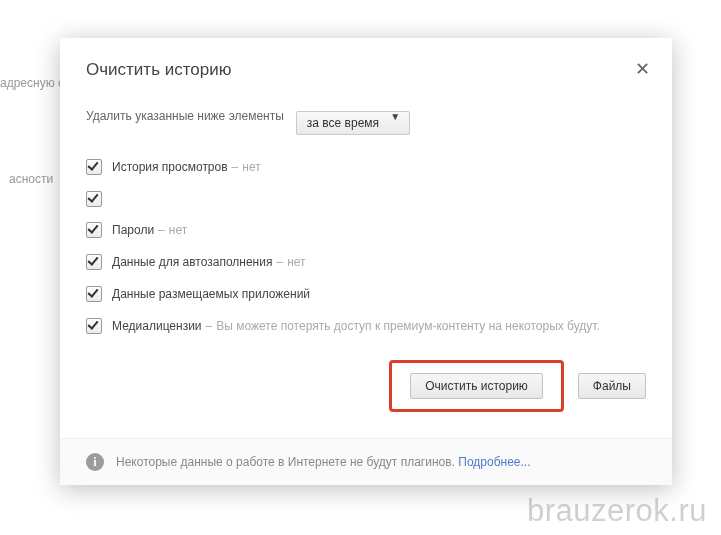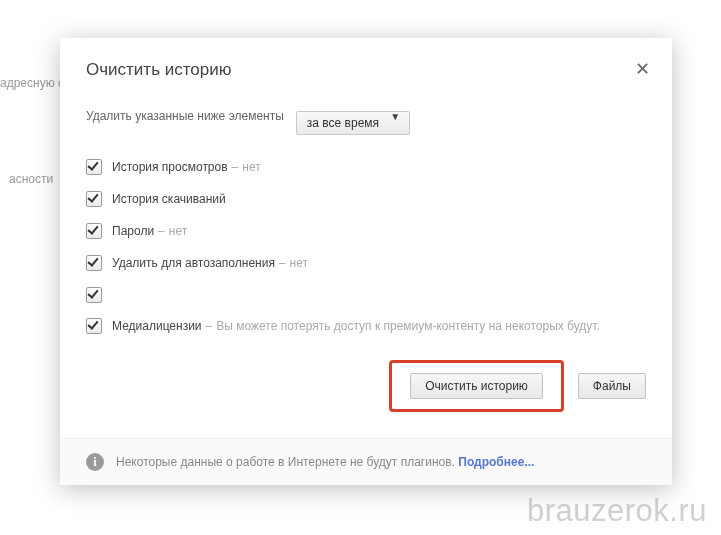--- a/index.html
+++ b/index.html
@@ -166,21 +166,20 @@
     font-size: 12px;
     display: flex;
     align-items: center;
     justify-content: center;
     flex-shrink: 0;
   }
   .footer a {
     color: #5577cc;
     text-decoration: none;
     cursor: pointer;
-    font-weight: bold;
   }
   .watermark {
     position: absolute;
     right: 14px;
     bottom: 6px;
     font-size: 31px;
     color: rgba(120,120,120,.35);
     font-family: Arial, sans-serif;
     letter-spacing: .5px;
   }
@@ -206,32 +205,32 @@
     </span>
   </div>
 
   <div class="checklist" id="checklist">
       <div class="check-row">
         <div class="chk checked"></div>
         <div><span class="label-text">История просмотров</span><span class="dash">–</span><span class="hint">нет</span></div>
       </div>
       <div class="check-row">
         <div class="chk checked"></div>
-        <div><span class="label-text">История скачиваний</span></div>
       </div>
       <div class="check-row">
         <div class="chk checked"></div>
         <div><span class="label-text">Пароли</span><span class="dash">–</span><span class="hint">нет</span></div>
       </div>
       <div class="check-row">
         <div class="chk checked"></div>
-        <div><span class="label-text">Удалить для автозаполнения</span><span class="dash">–</span><span class="hint">нет</span></div>
-      </div>
-      <div class="check-row">
-        <div class="chk checked"></div>
+        <div><span class="label-text">Данные для автозаполнения</span><span class="dash">–</span><span class="hint">нет</span></div>
+      </div>
+      <div class="check-row">
+        <div class="chk checked"></div>
+        <div><span class="label-text">Данные размещаемых приложений</span></div>
       </div>
       <div class="check-row">
         <div class="chk checked"></div>
         <div><span class="label-text">Медиалицензии</span><span class="dash">–</span><span class="hint">Вы можете потерять доступ к премиум-контенту на некоторых будут.</span></div>
       </div>
     </div>
 
   <div class="buttons-row">
     <span class="highlight-box">
       <button class="btn">Очистить историю</button>

